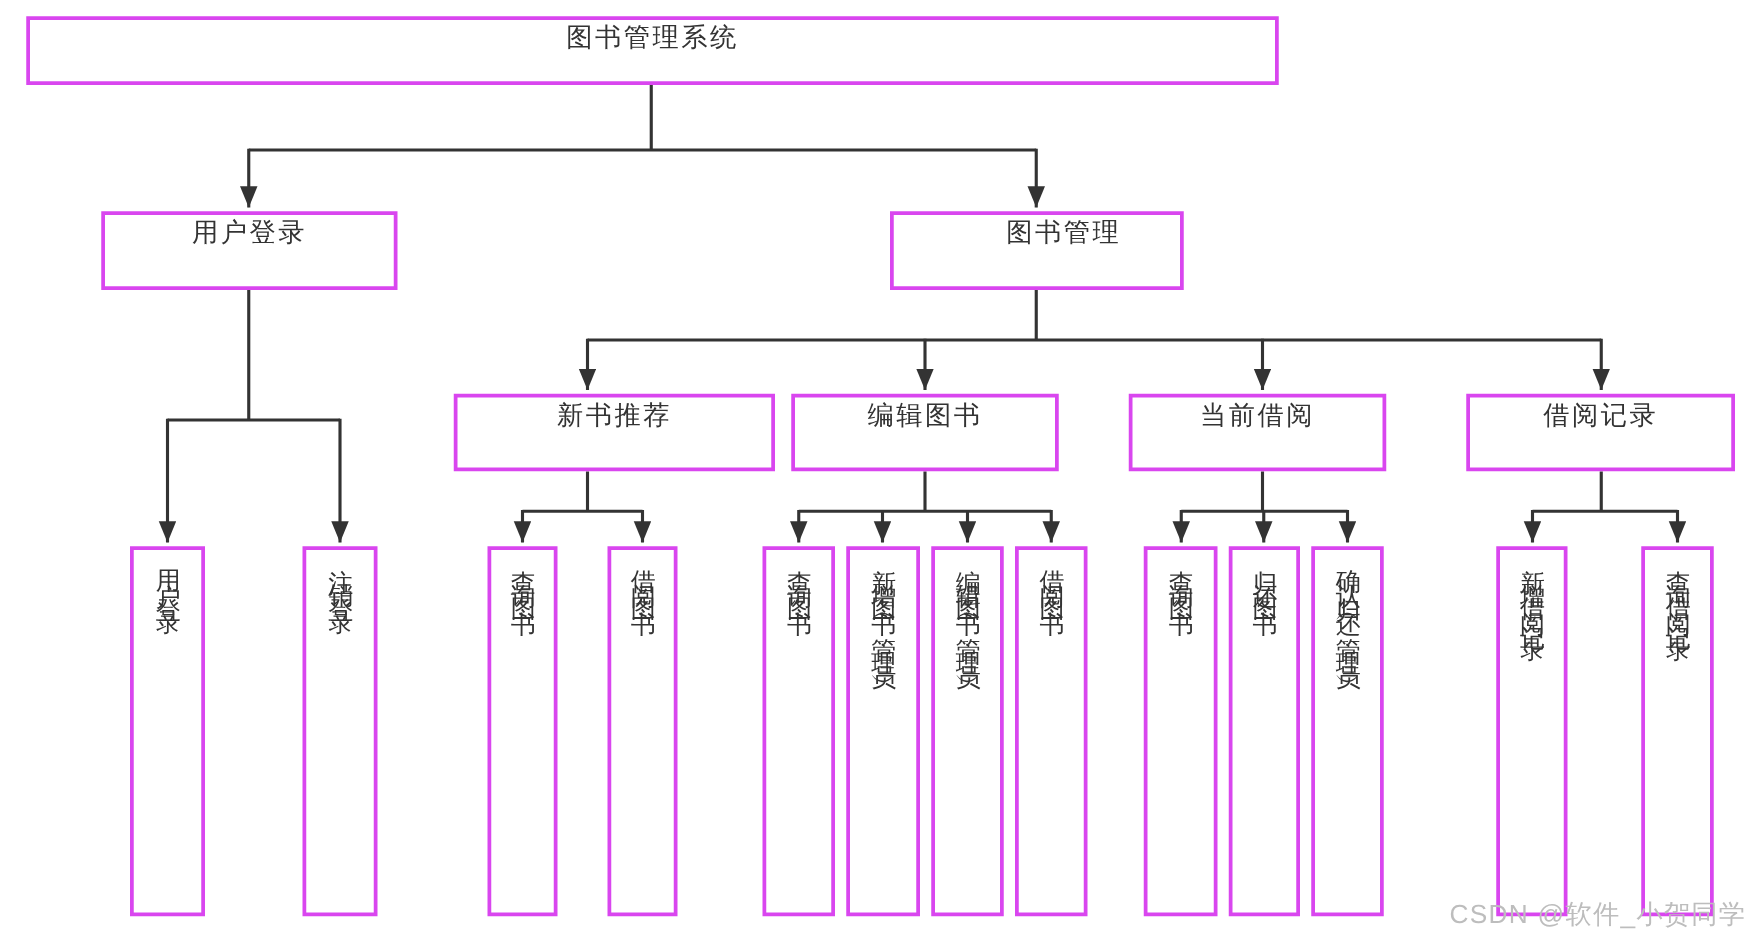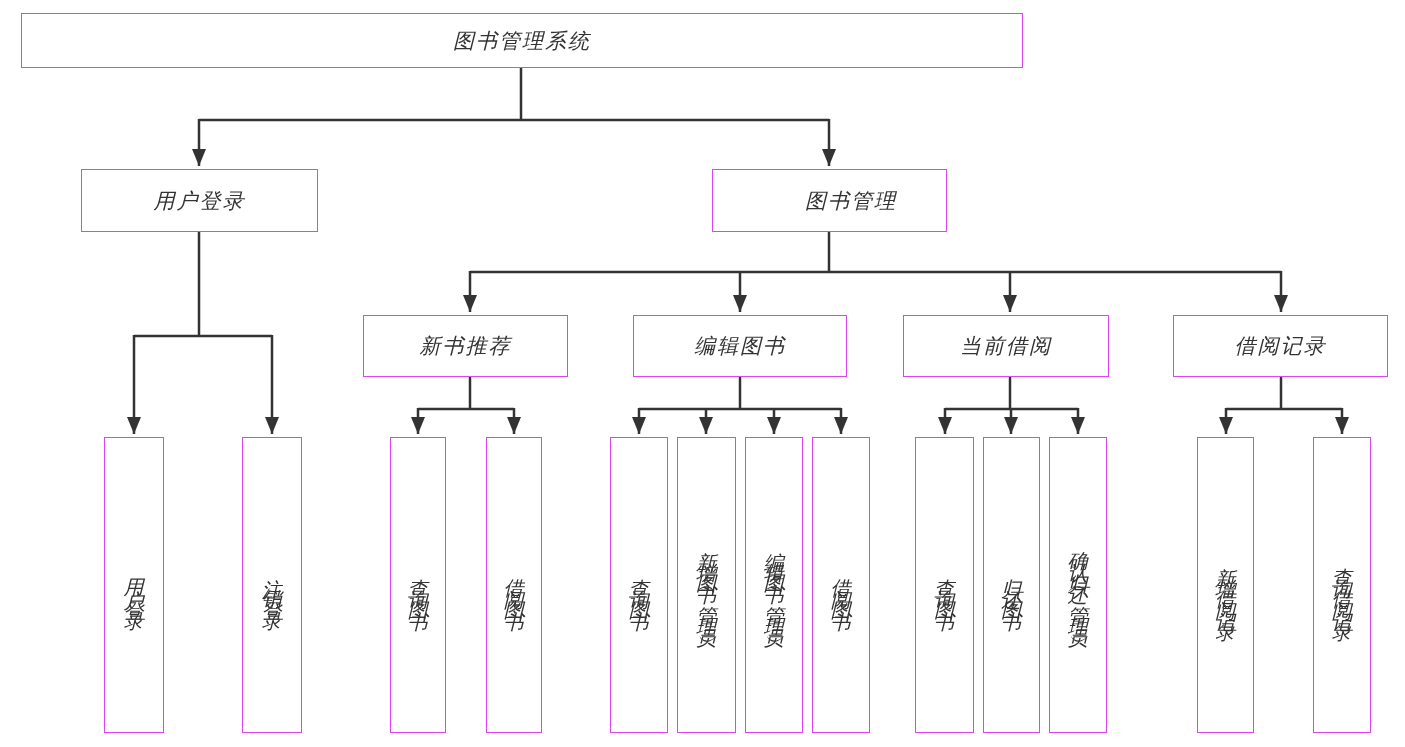--- a/index.html
+++ b/index.html
@@ -12,26 +12,24 @@
     overflow: hidden;
   }
   #connector-layer {
     position: absolute;
     left: 0; top: 0;
     width: 1405px; height: 747px;
   }
   .box {
     position: absolute;
     box-sizing: border-box;
-    border: 1px solid #d946ef;
+    border: 3px solid #d946ef;
     background: #ffffff;
     display: flex;
-    align-items: center;
     justify-content: center;
-    font-style: italic;
   }
   .box span {
     color: #333333;
     font-size: 21px;
     letter-spacing: 2px;
     white-space: nowrap;
   }
   .box.v span {
     writing-mode: vertical-rl;
     text-orientation: mixed;
@@ -108,21 +106,21 @@
     <span>图书管理系统</span>
   </div>
 
   <div class="box" style="left:81px; top:169px; width:237px; height:63px;">
     <span>用户登录</span>
   </div>
   <div class="box" style="left:712px; top:169px; width:235px; height:63px;padding-left:43px;">
     <span>图书管理</span>
   </div>
 
-  <div class="box" style="left:363px; top:315px; width:205px; height:62px;">
+  <div class="box" style="left:363px; top:315px; width:257px; height:62px;">
     <span>新书推荐</span>
   </div>
   <div class="box" style="left:633px; top:315px; width:214px; height:62px;">
     <span>编辑图书</span>
   </div>
   <div class="box" style="left:903px; top:315px; width:206px; height:62px;">
     <span>当前借阅</span>
   </div>
   <div class="box" style="left:1173px; top:315px; width:215px; height:62px;">
     <span>借阅记录</span>
@@ -165,14 +163,15 @@
     <span>确认归还（管理员）</span>
   </div>
 
   <div class="box v" style="left:1197px; top:437px; width:57px; height:296px;">
     <span>新增借阅记录</span>
   </div>
   <div class="box v" style="left:1313px; top:437px; width:58px; height:296px;">
     <span>查询借阅记录</span>
   </div>
 
+  <div id="watermark">CSDN @软件_小贺同学</div>
 
 </div>
 
 </body></html>

